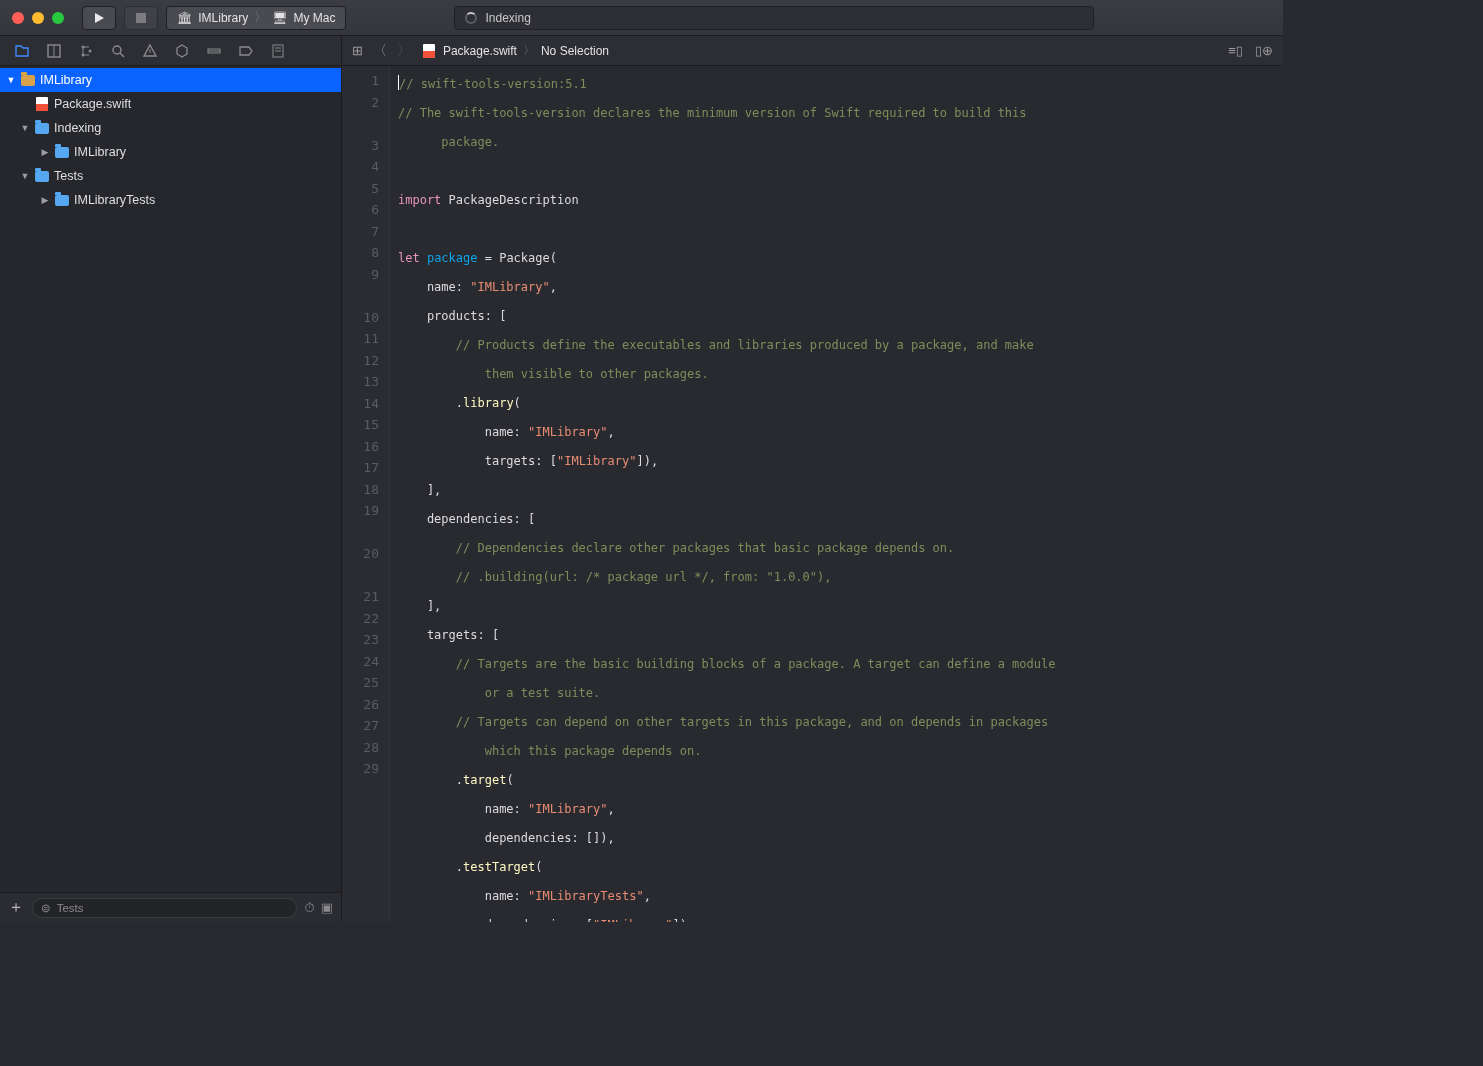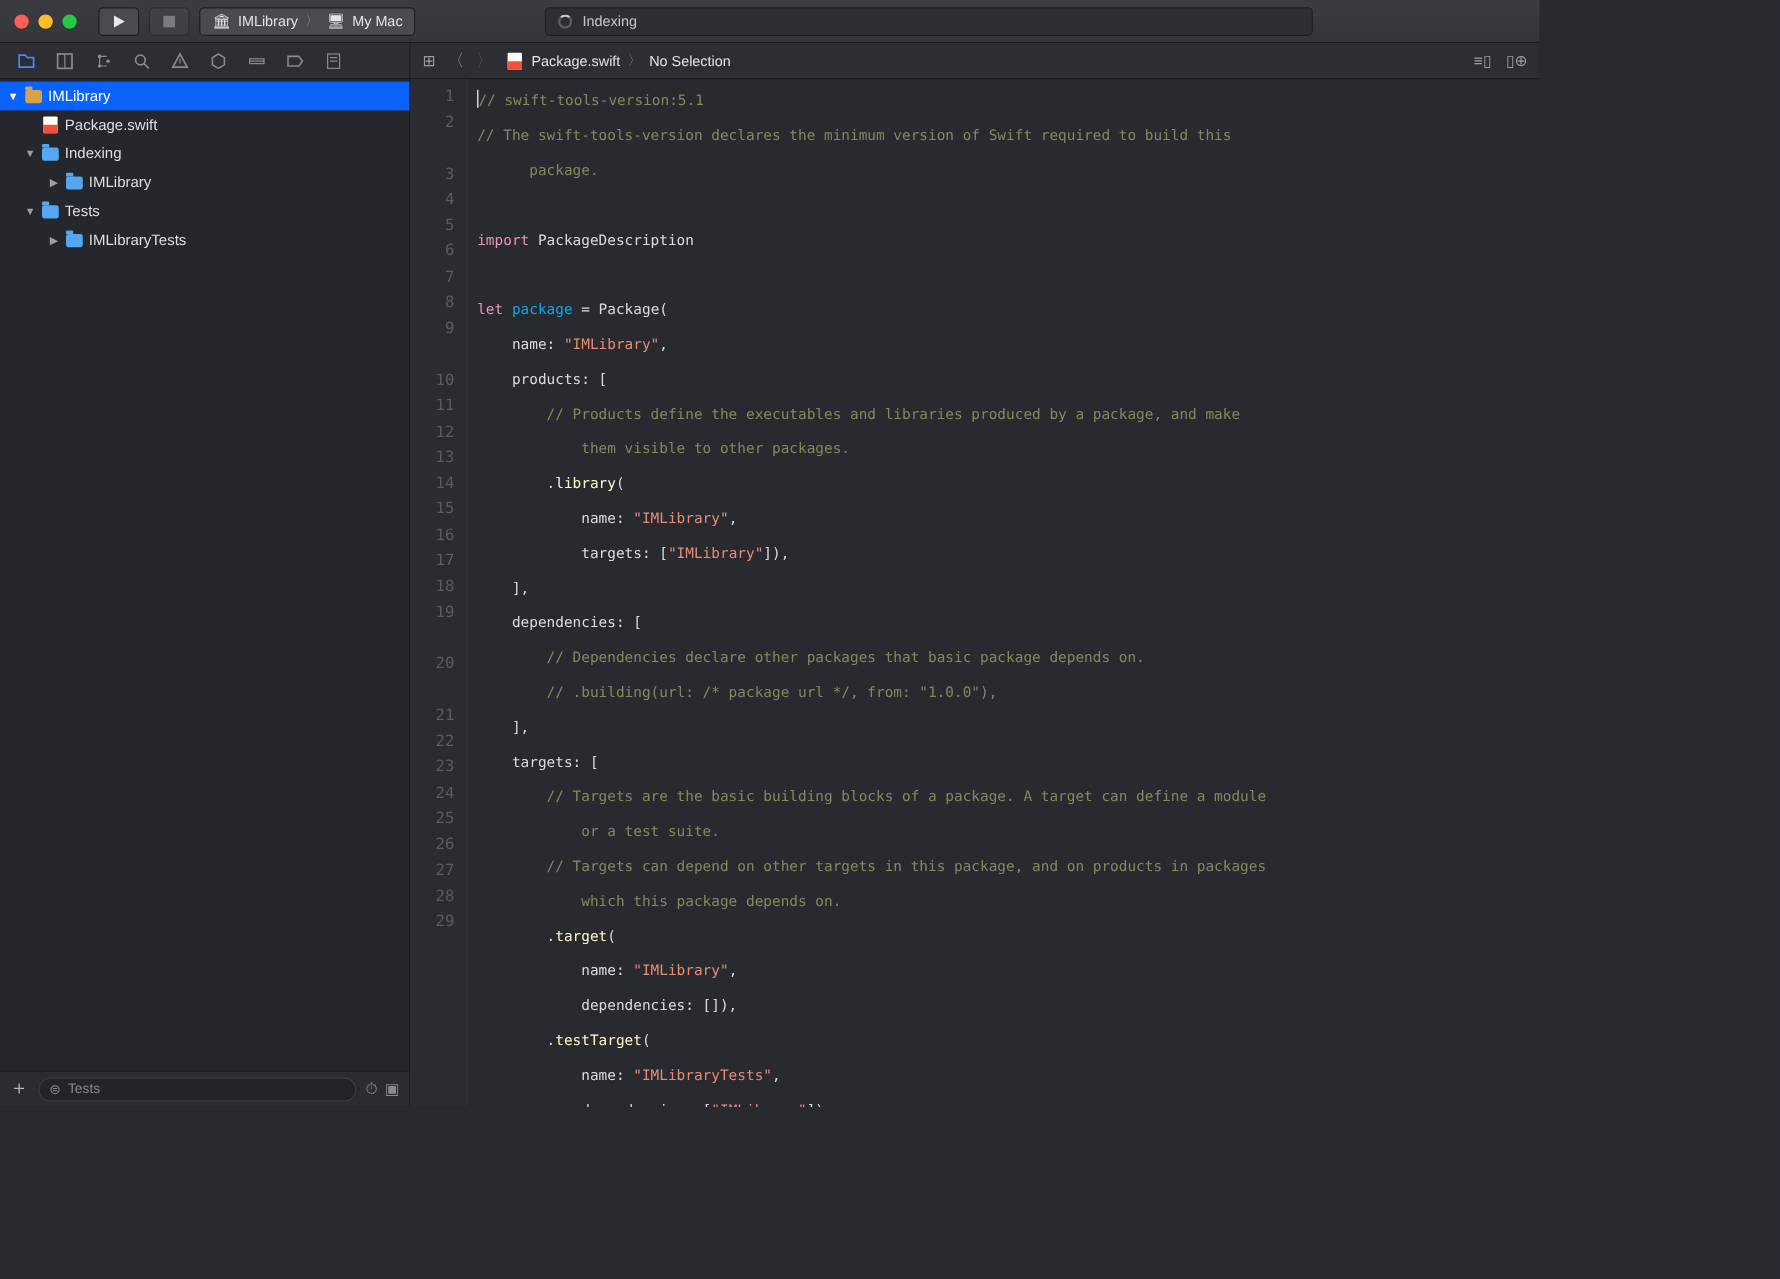--- a/index.html
+++ b/index.html
@@ -319,21 +319,21 @@
             name: <span class="tok-str">"IMLibrary"</span>,
             targets: [<span class="tok-str">"IMLibrary"</span>]),
     ],
     dependencies: [
         <span class="tok-comment">// Dependencies declare other packages that basic package depends on.</span>
         <span class="tok-comment">// .building(url: /* package url */, from: "1.0.0"),</span>
     ],
     targets: [
         <span class="tok-comment">// Targets are the basic building blocks of a package. A target can define a module</span>
 <span class="tok-comment">            or a test suite.</span>
-        <span class="tok-comment">// Targets can depend on other targets in this package, and on products in packages</span>
+        <span class="tok-comment">// Targets can depend on other targets in this package, and on depends in packages</span>
 <span class="tok-comment">            which this package depends on.</span>
         .<span class="tok-func">target</span>(
             name: <span class="tok-str">"IMLibrary"</span>,
             dependencies: []),
         .<span class="tok-func">testTarget</span>(
             name: <span class="tok-str">"IMLibraryTests"</span>,
             dependencies: [<span class="tok-str">"IMLibrary"</span>]),
     ]
 )
 </div>

